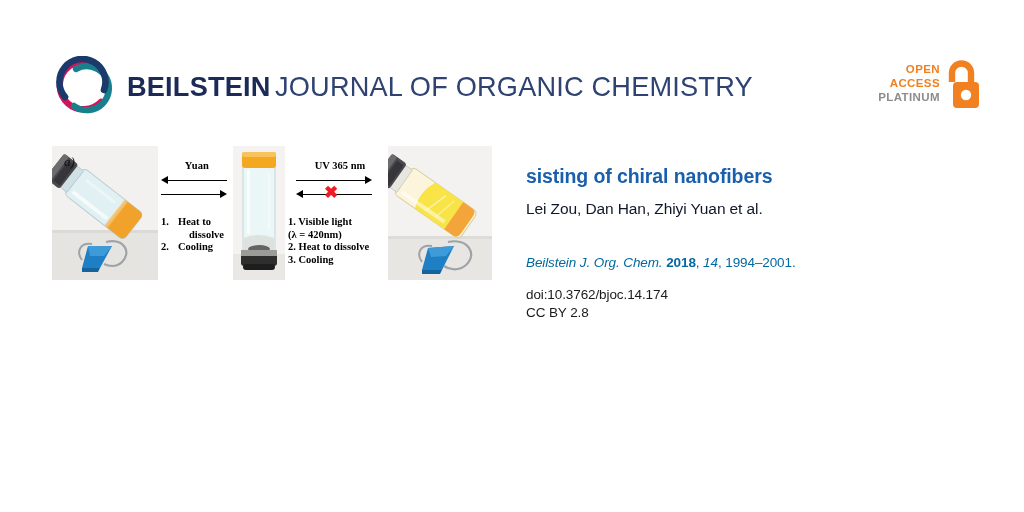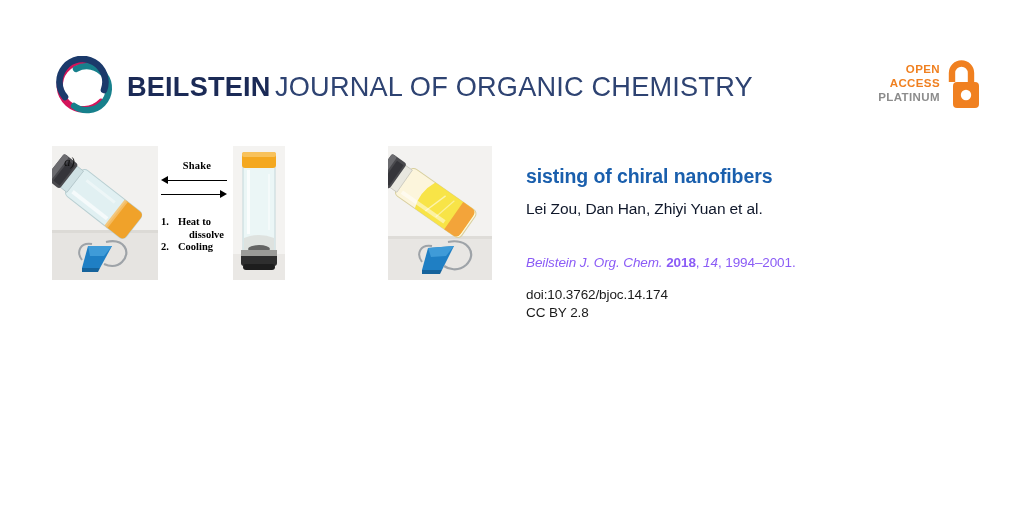--- a/index.html
+++ b/index.html
@@ -185,21 +185,21 @@
   #article-authors {
     font-family: "Liberation Sans", sans-serif;
     font-size: 15.5px;
     color: #0f172a;
     margin: 12px 0 0 0;
     letter-spacing: -0.1px;
   }
   #article-citation {
     font-family: "Liberation Sans", sans-serif;
     font-size: 13.5px;
-    color: #8b5cf6;
+    color: #0369a1;
     margin: 37px 0 0 0;
     letter-spacing: -0.1px;
   }
   #article-citation .cit-journal { font-style: italic; }
   #article-citation .cit-year { font-weight: bold; }
   #article-citation .cit-volume { font-style: italic; }
   #article-doi {
     font-family: "Liberation Sans", sans-serif;
     font-size: 13.5px;
     line-height: 18px;
@@ -277,21 +277,21 @@
         <path d="M 30 122 L 48 122 L 46 126 L 30 126 Z" fill="#15639c"></path>
 
         <path d="M 54 96 C 72 92, 80 106, 70 116 C 64 122, 56 120, 52 118" fill="none" stroke="#9ea3a8" stroke-width="2.2"></path>
         <path d="M 40 98 C 28 96, 24 106, 30 114" fill="none" stroke="#9ea3a8" stroke-width="2"></path>
       </g>
     </svg>
     <span class="photo-label">a)</span>
   </div>
 
   <div class="arrow-col" id="arrows-1">
-    <div class="arrow-caption">Shake</div>
+    <div class="arrow-caption">Yuan</div>
     <div class="arrow-row" style="margin-top:3px;">
       <span class="arrow-line" style="left:7px; width:60px;"></span>
       <span class="arrow-head head-left" style="left:1px;"></span>
     </div>
     <div class="arrow-row" style="margin-top:1px;">
       <span class="arrow-line" style="left:1px; width:60px;"></span>
       <span class="arrow-head head-right" style="left:60px;"></span>
     </div>
     <div class="step-list">
       <span class="step-row">
@@ -319,20 +319,38 @@
 
       <rect x="8" y="104" width="36" height="16" rx="3" fill="#2e2e2e"></rect>
       <rect x="8" y="104" width="36" height="6" fill="#9b9b98"></rect>
       <rect x="10" y="118" width="32" height="6" rx="3" fill="#1d1d1d"></rect>
 
       <rect x="14" y="24" width="3" height="64" fill="#ffffff" fill-opacity="0.75"></rect>
       <rect x="35" y="28" width="2" height="56" fill="#ffffff" fill-opacity="0.45"></rect>
     </svg>
   </div>
 
+  <div class="arrow-col" id="arrows-2">
+    <div class="arrow-caption">UV 365 nm</div>
+    <div class="arrow-row" style="margin-top:3px;">
+      <span class="arrow-line" style="left:8px; width:70px;"></span>
+      <span class="arrow-head head-right" style="left:77px;"></span>
+    </div>
+    <div class="arrow-row" style="margin-top:1px;">
+      <span class="arrow-line" style="left:14px; width:70px;"></span>
+      <span class="arrow-head head-left" style="left:8px;"></span>
+      <span class="red-x" style="left:36px; top:-1px;">✖</span>
+    </div>
+    <div class="step-list">
+      <span style="display:block">1. Visible light</span>
+      <span style="display:block">(λ = 420nm)</span>
+      <span style="display:block">2. Heat to dissolve</span>
+      <span style="display:block">3. Cooling</span>
+    </div>
+  </div>
 
   <div class="photo" id="photo-c">
     <svg width="104" height="134" viewBox="0 0 104 134">
       <rect x="0" y="0" width="104" height="134" fill="#f3f2f0"></rect>
       <rect x="0" y="92" width="104" height="42" fill="#e8e6e3"></rect>
       <rect x="0" y="90" width="104" height="3" fill="#dedcd8"></rect>
       <g transform="rotate(-55 54 62)">
 
         <rect x="38" y="14" width="33" height="80" rx="5" fill="#fdf6d8" fill-opacity="0.85" stroke="#d8cf9e" stroke-width="1"></rect>
 

